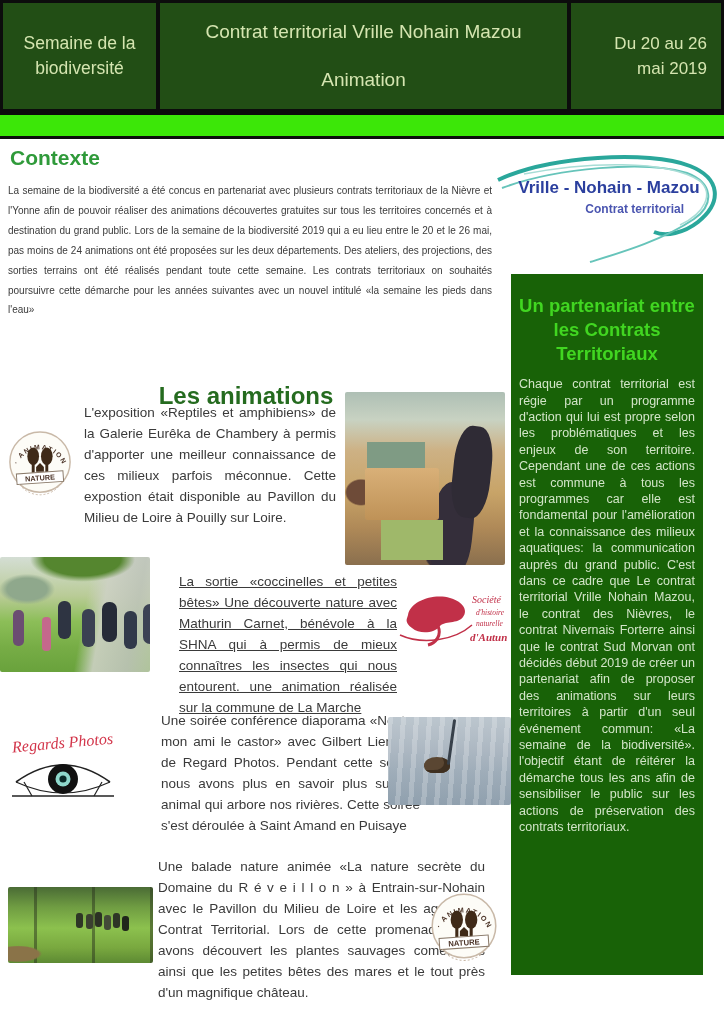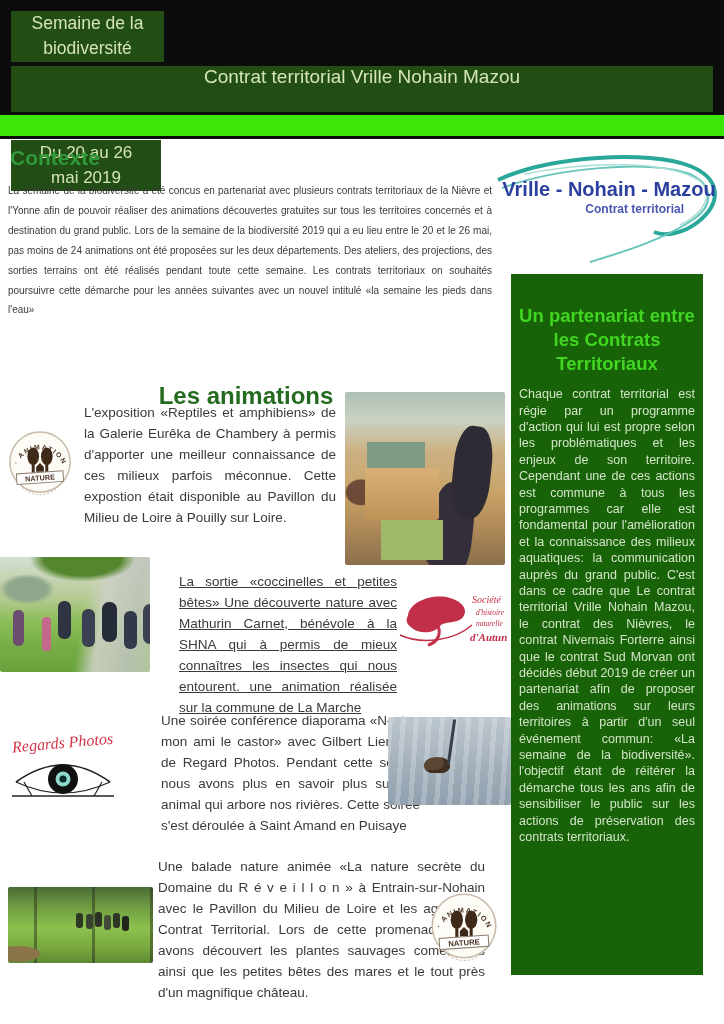--- a/index.html
+++ b/index.html
@@ -6,31 +6,31 @@
   body{
     width:724px;height:1024px;position:relative;overflow:hidden;
     background:#ffffff;
     font-family:"Liberation Sans", sans-serif;
     color:#3b3b3b;
   }
   .abs{position:absolute;}
   
   .header{
     position:absolute;left:0;top:0;width:724px;height:112px;
-    background:#0c0c0c;display:flex;gap:4px;padding:11px;box-sizing:border-box;flex-direction:column;
+    background:#0c0c0c;display:flex;gap:4px;padding:3px;box-sizing:border-box;
   }
   .hcell{
     background:var(--header_green,#224e15);
     color:var(--header_text,#d5e5b0);
     display:flex;flex-direction:column;align-items:center;justify-content:center;
     text-align:center;
   }
   .hcell.left{width:153px;font-size:17.5px;line-height:1.45;padding:0 12px;box-sizing:border-box;}
   .hcell.center{flex:1;font-size:19px;gap:26px;}
-  .hcell.right{width:150px;font-size:17px;line-height:1.5;padding:0 14px;box-sizing:border-box;}
+  .hcell.right{width:150px;font-size:17px;line-height:1.5;padding:0 14px;box-sizing:border-box;text-align:right;}
   .accent-bar{
     position:absolute;left:0;top:112px;width:724px;height:27px;
     background:var(--accent_green,#3ce708);
     border-top:3px solid #0c0c0c;border-bottom:3px solid #0c0c0c;box-sizing:border-box;
   }
   
   .context-heading{
     left:10px;top:146px;font-size:21px;font-weight:bold;
     color:var(--context_heading_green,#2f9a3a);
   }
@@ -103,30 +103,30 @@
   }
   .photo-foret::before{
     content:"";position:absolute;left:68px;top:26px;width:7px;height:15px;border-radius:3px;
     background:#2e3626;
     box-shadow:10px 1px 0 0 #3a4030, 19px -1px 0 0 #2b3124, 28px 2px 0 0 #434a38, 37px 0 0 0 #2e3626, 46px 3px 0 0 #20261b;
   }
   
   .vnm-logo{left:494px;top:142px;width:230px;height:128px;}
   .vnm-title{
     position:absolute;left:0;top:36px;width:100%;text-align:center;
-    font-size:20px;font-weight:bold;color:var(--logo_blue,#2b3f9e);
+    font-size:17px;font-weight:bold;color:var(--logo_blue,#2b3f9e);
   }
   .vnm-subtitle{
     position:absolute;right:40px;top:60px;
     font-size:12px;font-weight:bold;color:#4a55b0;
   }
   .sidebar{
     left:511px;top:274px;width:192px;height:701px;
     background:var(--sidebar_green,#186207);
-    padding:30px 8px 10px 8px;box-sizing:border-box;
+    padding:20px 8px 10px 8px;box-sizing:border-box;
   }
   .sidebar-title{
     color:var(--sidebar_title_green,#41d621);
     font-size:18.5px;font-weight:bold;text-align:center;line-height:1.3;
     margin:0 0 10px 0;
   }
   .sidebar-body{
     color:#d2e5c8;font-size:12.5px;line-height:16.4px;text-align:justify;
   }
   svg text{font-family:"Liberation Sans", sans-serif;}

